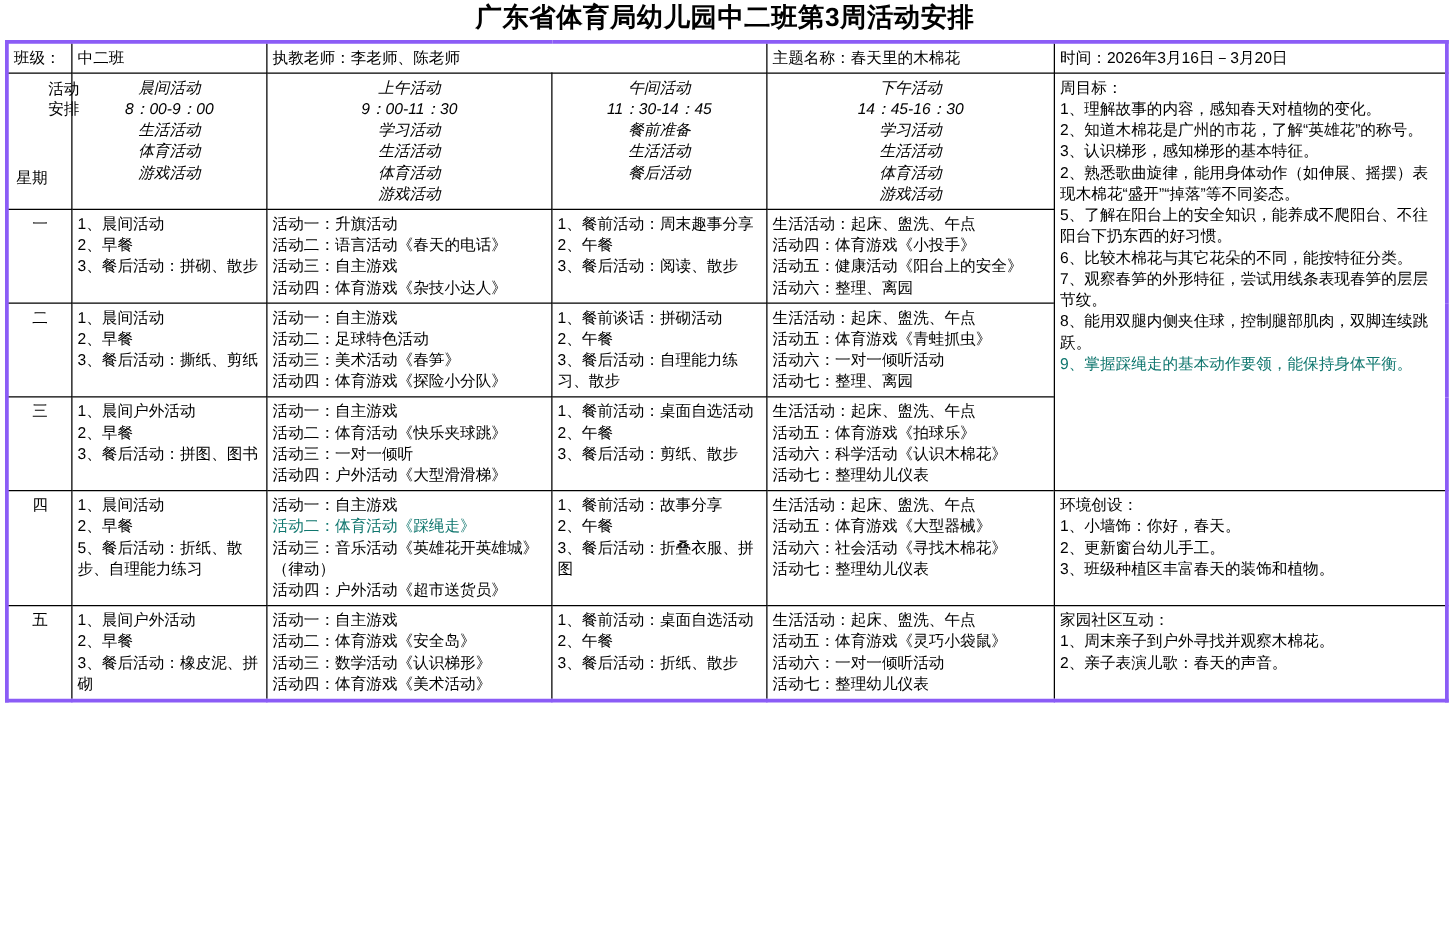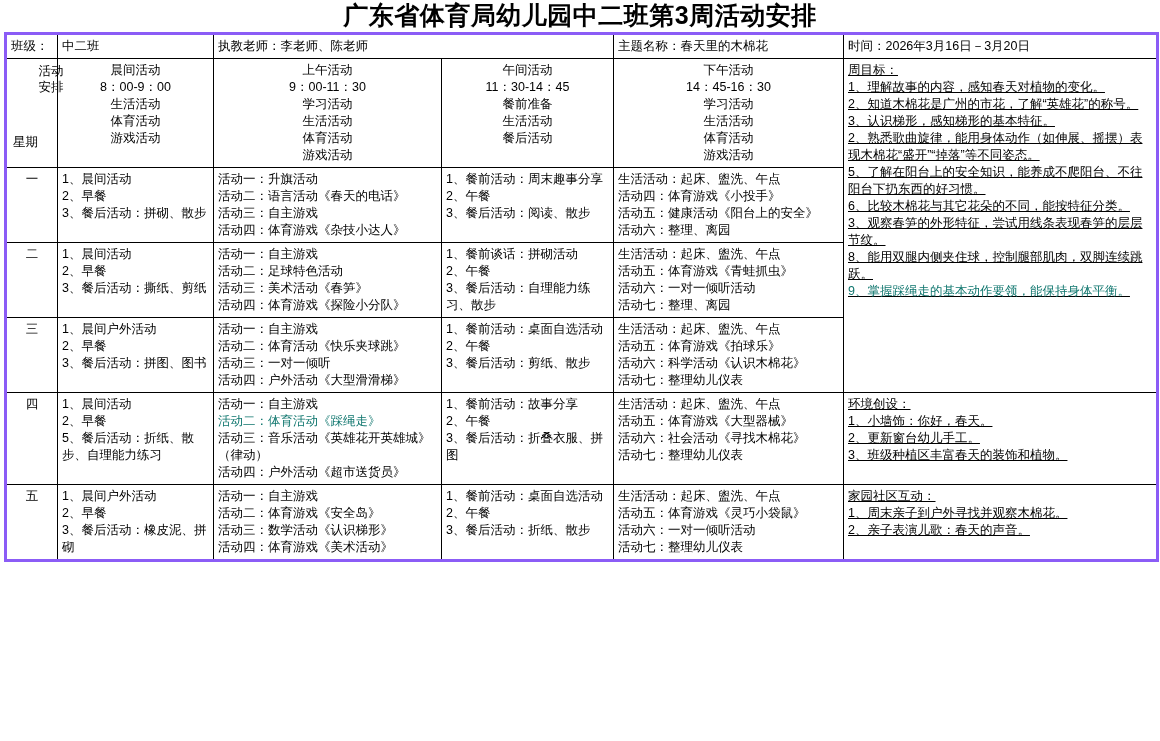--- a/index.html
+++ b/index.html
@@ -16,21 +16,21 @@
   }
   .page {
     position: relative;
     width: 1160px;
     height: 741px;
     box-sizing: border-box;
     padding: 0;
   }
   .title {
     text-align: center;
-    font-size: 25px;
+    font-size: 21px;
     font-weight: bold;
     line-height: 26px;
     padding: 2px 0 4px 0;
     letter-spacing: 0.5px;
   }
   table.sched {
     border-collapse: collapse;
     table-layout: fixed;
     width: 1152px;
     margin-left: 4px;
@@ -38,20 +38,21 @@
   }
   table.sched td {
     border: 1px solid #000;
     vertical-align: top;
     padding: 3px 4px;
     font-size: 12.5px;
     line-height: 17px;
   }
   td.mid {
     vertical-align: middle;
+    font-style: italic;
   }
   .c-day {
     text-align: center;
     font-size: 15px;
     vertical-align: middle;
   }
   .hdrrow td {
     font-size: 13px;
     padding: 4px 6px;
     vertical-align: middle;
@@ -75,21 +76,20 @@
     width: 40px;
   }
   .corner .lbl-bot {
     position: absolute;
     bottom: 16px;
     left: 6px;
   }
   .goals {
     font-size: 12.5px;
     line-height: 17.5px;
-    text-decoration: underline;
   }
   .hl {
     color: #0f766e;
   }
   .lines div {
     white-space: normal;
   }
 </style>
 </head>
 <body>
@@ -168,21 +168,21 @@
       </td>
       <td rowspan="4" class="goals">
         <div class="goals-body">
               <div>周目标：</div>
               <div>1、理解故事的内容，感知春天对植物的变化。</div>
               <div>2、知道木棉花是广州的市花，了解“英雄花”的称号。</div>
               <div>3、认识梯形，感知梯形的基本特征。</div>
               <div>2、熟悉歌曲旋律，能用身体动作（如伸展、摇摆）表现木棉花“盛开”“掉落”等不同姿态。</div>
               <div>5、了解在阳台上的安全知识，能养成不爬阳台、不往阳台下扔东西的好习惯。</div>
               <div>6、比较木棉花与其它花朵的不同，能按特征分类。</div>
-              <div>3、观察春笋的外形特征，尝试用线条表现春笋的层层节纹。</div>
+              <div>7、观察春笋的外形特征，尝试用线条表现春笋的层层节纹。</div>
               <div>8、能用双腿内侧夹住球，控制腿部肌肉，双脚连续跳跃。</div>
               <div class="hl">9、掌握踩绳走的基本动作要领，能保持身体平衡。</div>
             </div>
       </td>
     </tr>
 
     <tr class="day-row">
       <td class="c-day">一</td>
       <td class="lines">
             <div>1、晨间活动</div>

